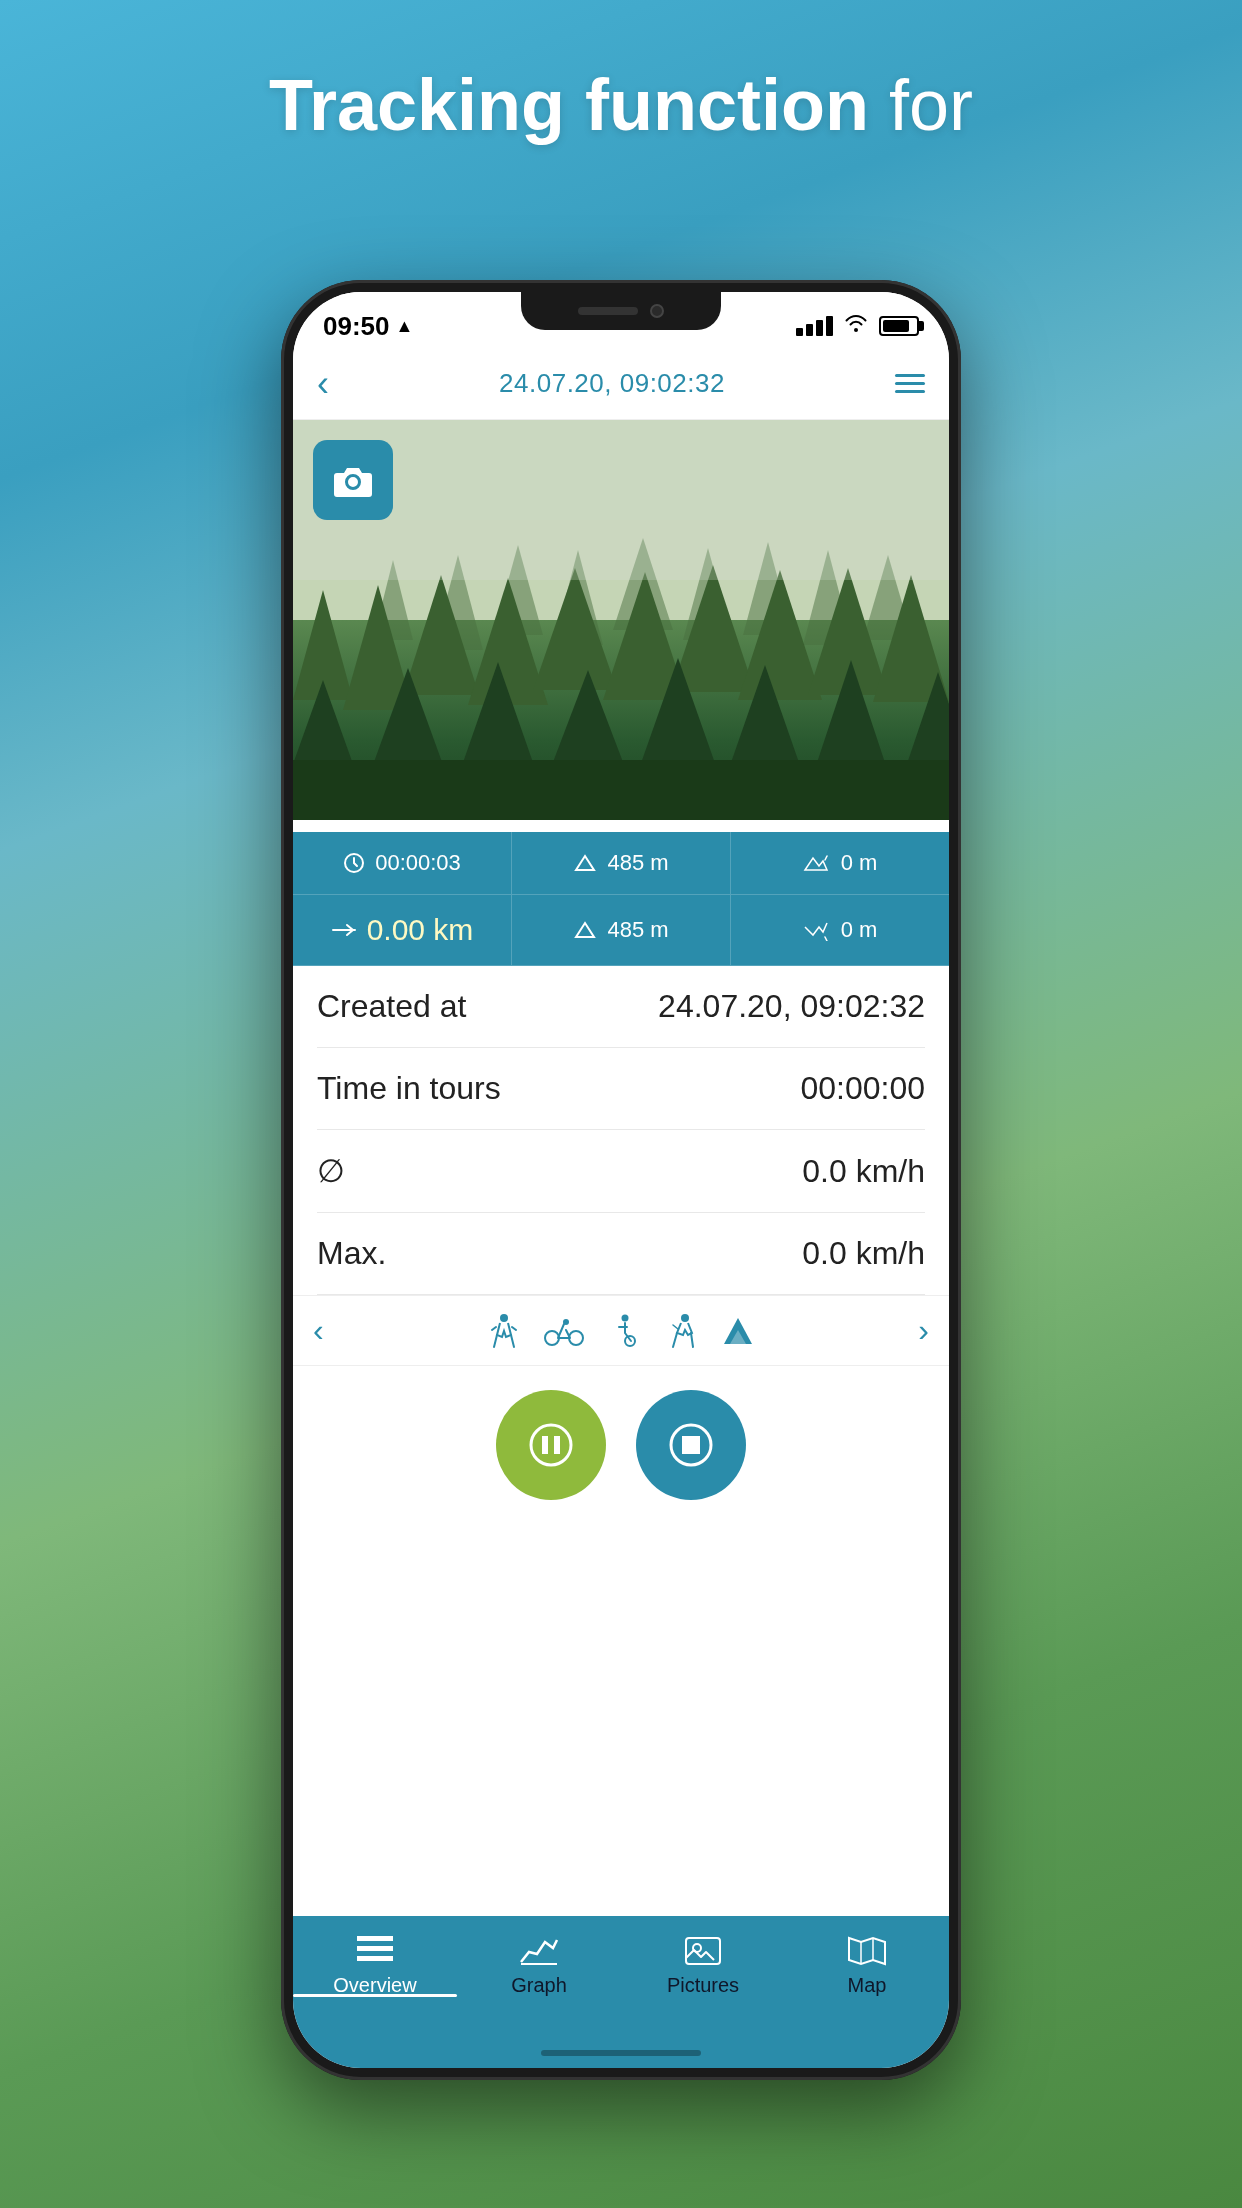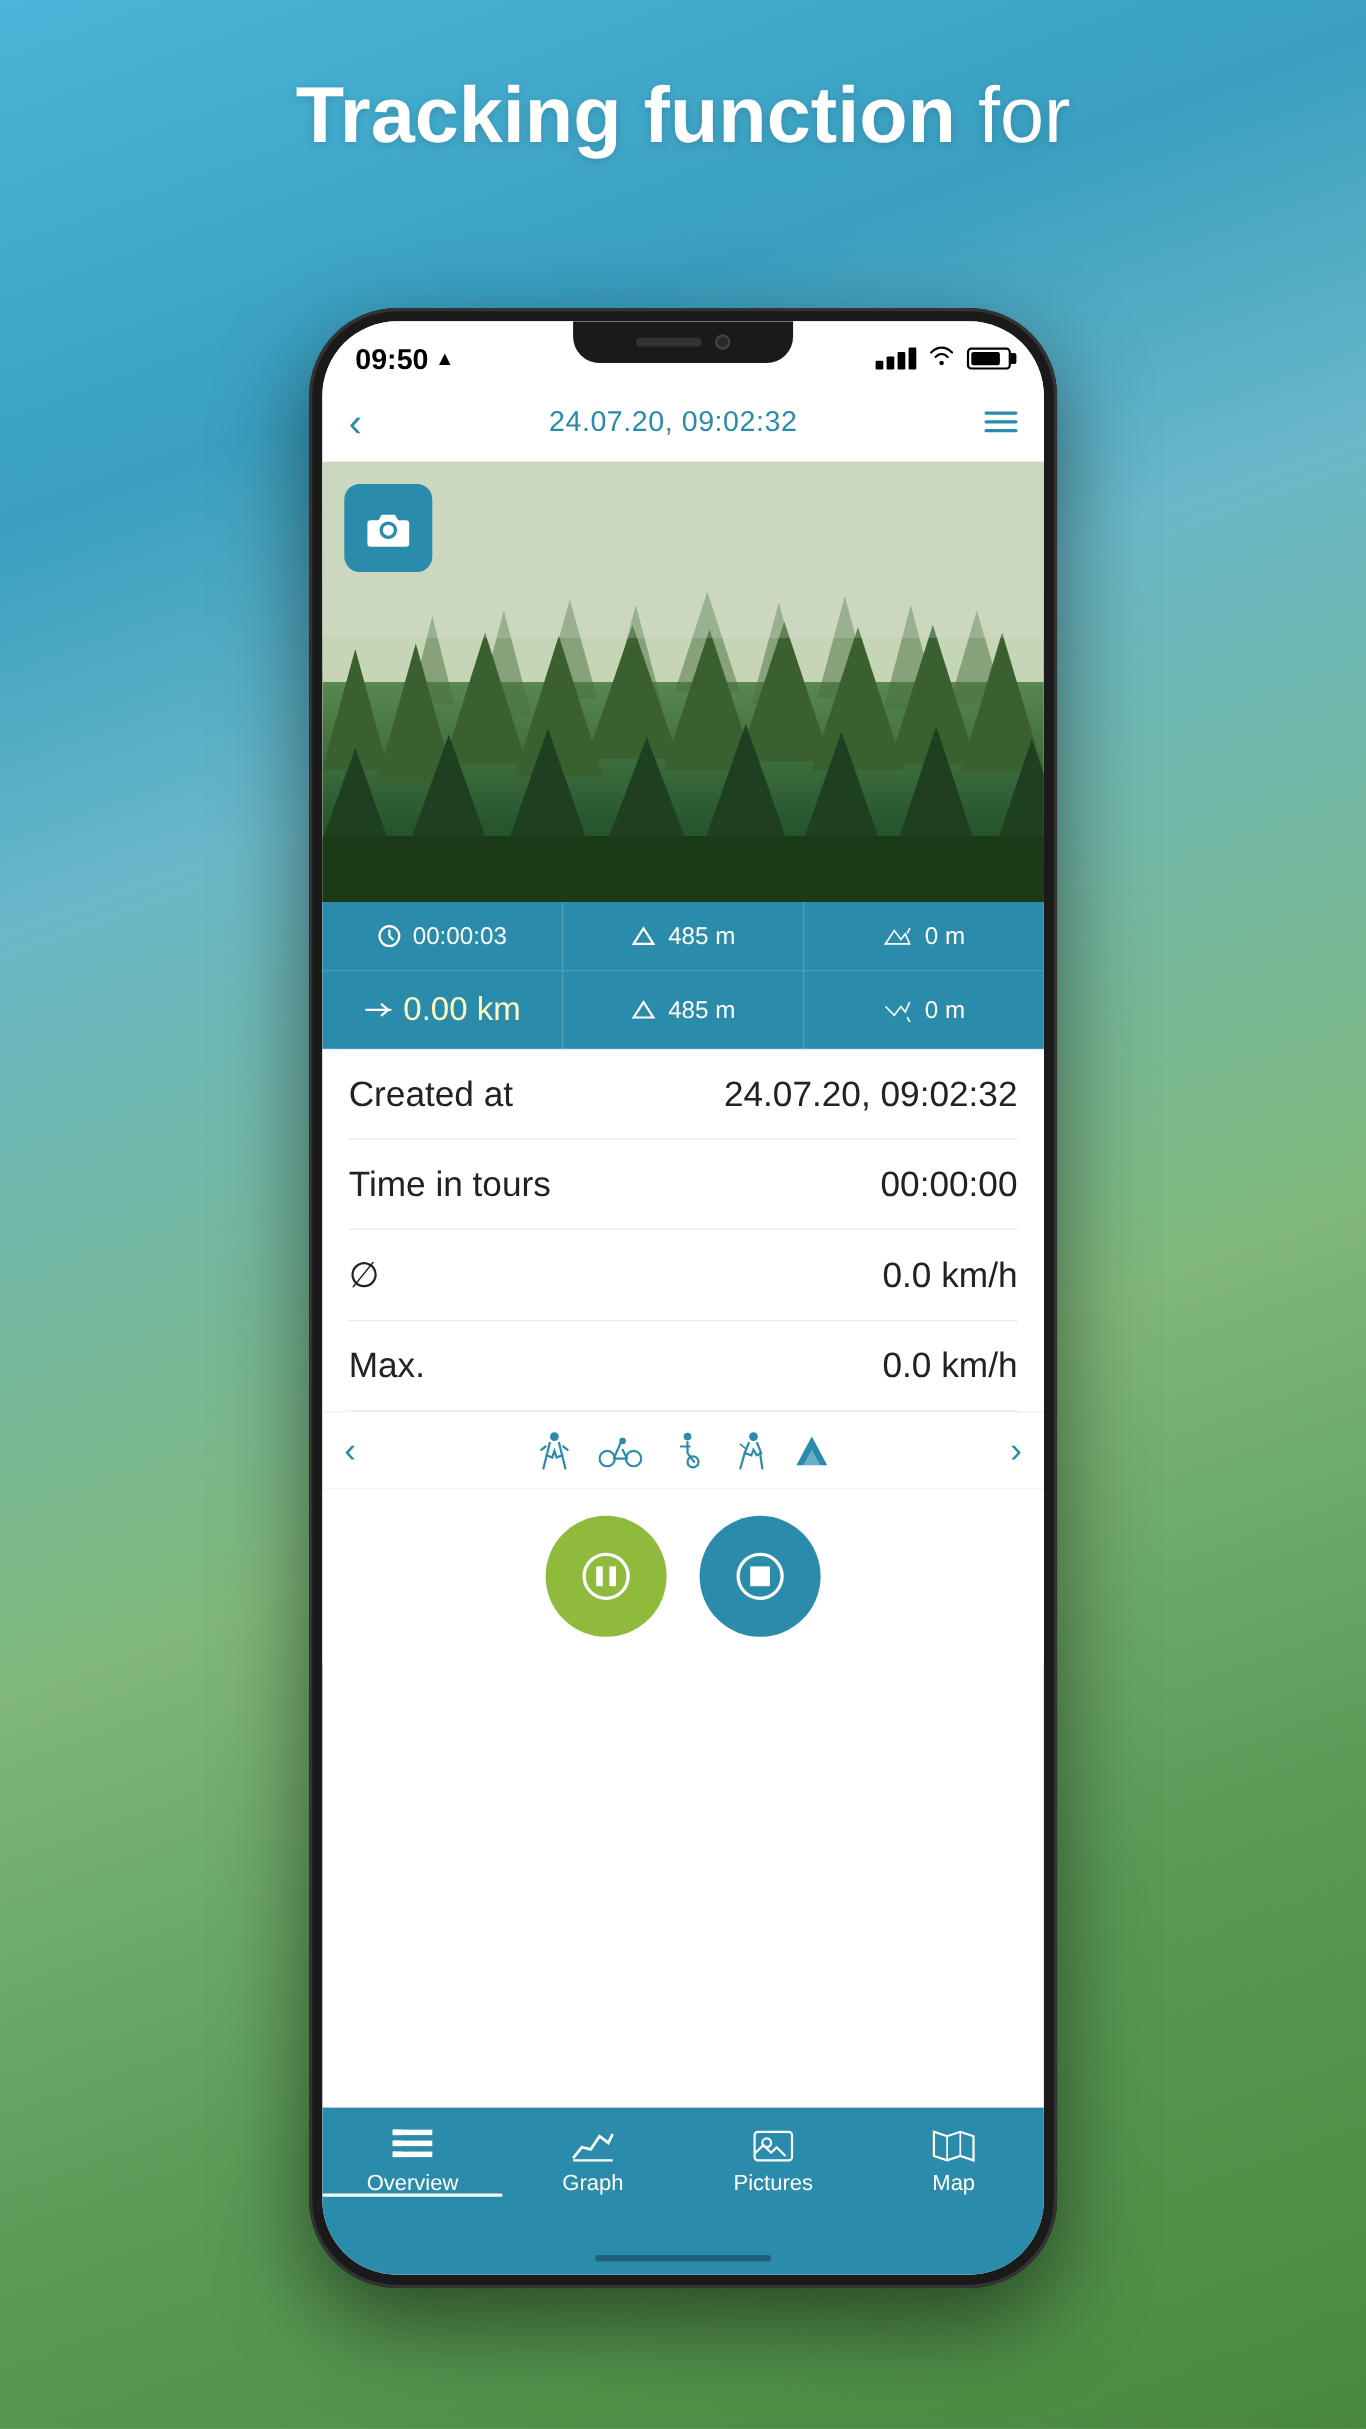--- a/index.html
+++ b/index.html
@@ -215,20 +215,21 @@
     }
 
     .camera-btn svg {
       width: 44px; height: 44px;
       fill: white;
     }
 
     
     .stats-section {
       background: #2a8caa;
+      margin-top: 12px;
     }
 
     .stats-row {
       display: flex;
       border-bottom: 1px solid rgba(255,255,255,0.2);
     }
 
     .stat-cell {
       flex: 1;
       display: flex;
@@ -331,21 +332,21 @@
       flex: 1;
       display: flex;
       flex-direction: column;
       align-items: center;
       gap: 6px;
       cursor: pointer;
     }
 
     .tab-label {
       font-size: 20px;
-      color: #ffffff;
+      color: #0f172a;
     }
 
     .tab-item.active .tab-icon,
     .tab-item.active .tab-label {
       color: white;
     }
 
     
     .home-indicator {
       position: absolute;

